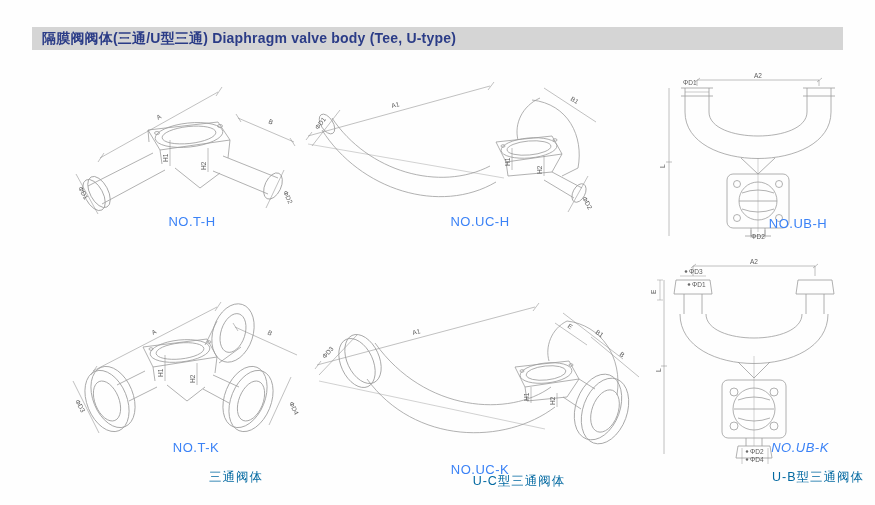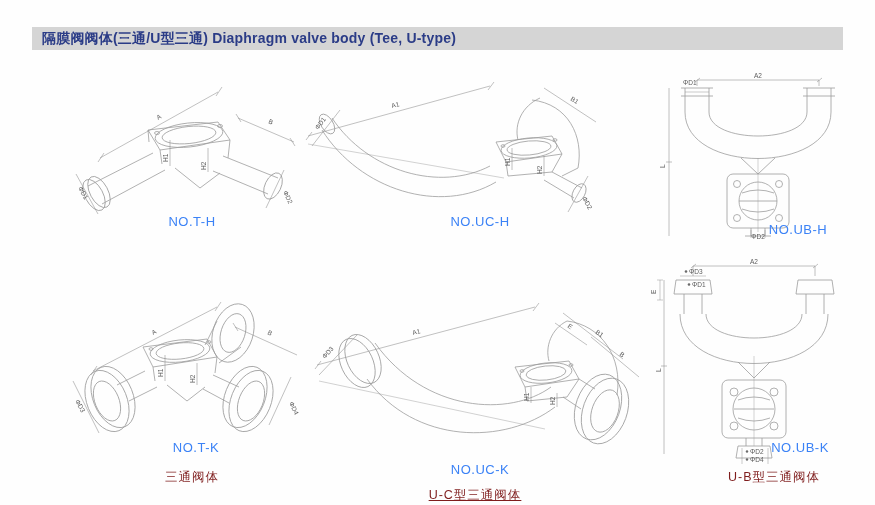--- a/index.html
+++ b/index.html
@@ -17,21 +17,21 @@
     letter-spacing:.2px;white-space:nowrap;
   }
   .panel{position:absolute;margin:0;padding:0;}
   .panel svg{display:block;overflow:visible;}
   .dwg-label{
     position:absolute;transform:translateX(-50%);
     font-size:13px;color:#3b82f6;letter-spacing:.5px;white-space:nowrap;
   }
   .caption{
     position:absolute;transform:translateX(-50%);
-    font-size:12.5px;color:#7f1d1d;letter-spacing:1px;white-space:nowrap;
+    font-size:12.5px;color:#0369a1;letter-spacing:1px;white-space:nowrap;margin-left:44px;
   }
   .dwg{stroke:#9d9d9d;fill:none;stroke-width:.8;}
   .dim{stroke:#8e8e8e;fill:none;stroke-width:.55;}
   .dimtxt{fill:#5c5c5c;font-size:6.5px;stroke:none;font-family:"Liberation Sans",sans-serif;}
   .dot{fill:#6a6a6a;stroke:none;}
 </style>
 </head>
 <body>
 
 <div class="header-bar">
@@ -128,21 +128,21 @@
     <path d="M 30,20 H 54" stroke-width="0.45"></path>
     <path d="M 14,16 V 164 M 11,90 H 17"></path>
     <path d="M 96,158 V 166 M 110,158 V 166" stroke-width="0.45"></path>
     <text class="dimtxt" text-anchor="middle" x="103" y="6">A2</text>
     <text class="dimtxt" x="28" y="13">ΦD1</text>
     <text class="dimtxt" font-size="5.5" transform="translate(10,96) rotate(-90)">L</text>
     <text class="dimtxt" text-anchor="middle" x="103" y="167">ΦD2</text>
   </g>
 </svg>
 </figure>
-<div class="dwg-label" style="left:798px;top:222px;text-align:center;">NO.UB-H</div>
+<div class="dwg-label" style="left:798px;top:216px;text-align:center;">NO.UB-H</div>
 
 <figure class="panel" style="left:65px;top:285px;">
 <svg width="240" height="165" viewBox="0 0 240 165">
   <g class="dwg">
     <ellipse cx="168" cy="48" rx="20" ry="30" transform="rotate(18 168 48)"></ellipse>
     <ellipse cx="168" cy="48" rx="12" ry="20" transform="rotate(18 168 48)"></ellipse>
     <path d="M 140,60 L 152,36 M 154,78 L 176,62"></path>
     <path d="M 78,62 L 142,54 L 152,72 L 88,82 Z"></path>
     <ellipse cx="115" cy="66" rx="30" ry="11" transform="rotate(-6 115 66)"></ellipse>
     <ellipse cx="115" cy="66" rx="24" ry="8" transform="rotate(-6 115 66)"></ellipse>
@@ -247,17 +247,17 @@
     <text class="dimtxt" font-size="6" x="39" y="16">ΦD3</text>
     <text class="dimtxt" x="42" y="29">ΦD1</text>
     <text class="dimtxt" font-size="5.5" transform="translate(6,36) rotate(-90)">E</text>
     <text class="dimtxt" font-size="5.5" transform="translate(11,114) rotate(-90)">L</text>
     <text class="dimtxt" text-anchor="middle" x="104" y="6">A2</text>
     <text class="dimtxt" font-size="6" x="100" y="196">ΦD2</text>
     <text class="dimtxt" font-size="6" x="100" y="204">ΦD4</text>
   </g>
 </svg>
 </figure>
-<div class="dwg-label" style="left:800px;top:440px;">NO.UB-K</div>
+<div class="dwg-label" style="left:800px;top:440px;font-style:italic;">NO.UB-K</div>
 
 <div class="caption" style="left:192px;top:469px;">三通阀体</div>
-<div class="caption" style="left:475px;top:487px;text-decoration:underline;">U-C型三通阀体</div>
+<div class="caption" style="left:475px;top:473px;">U-C型三通阀体</div>
 <div class="caption" style="left:774px;top:469px;">U-B型三通阀体</div>
 
 </body></html>

